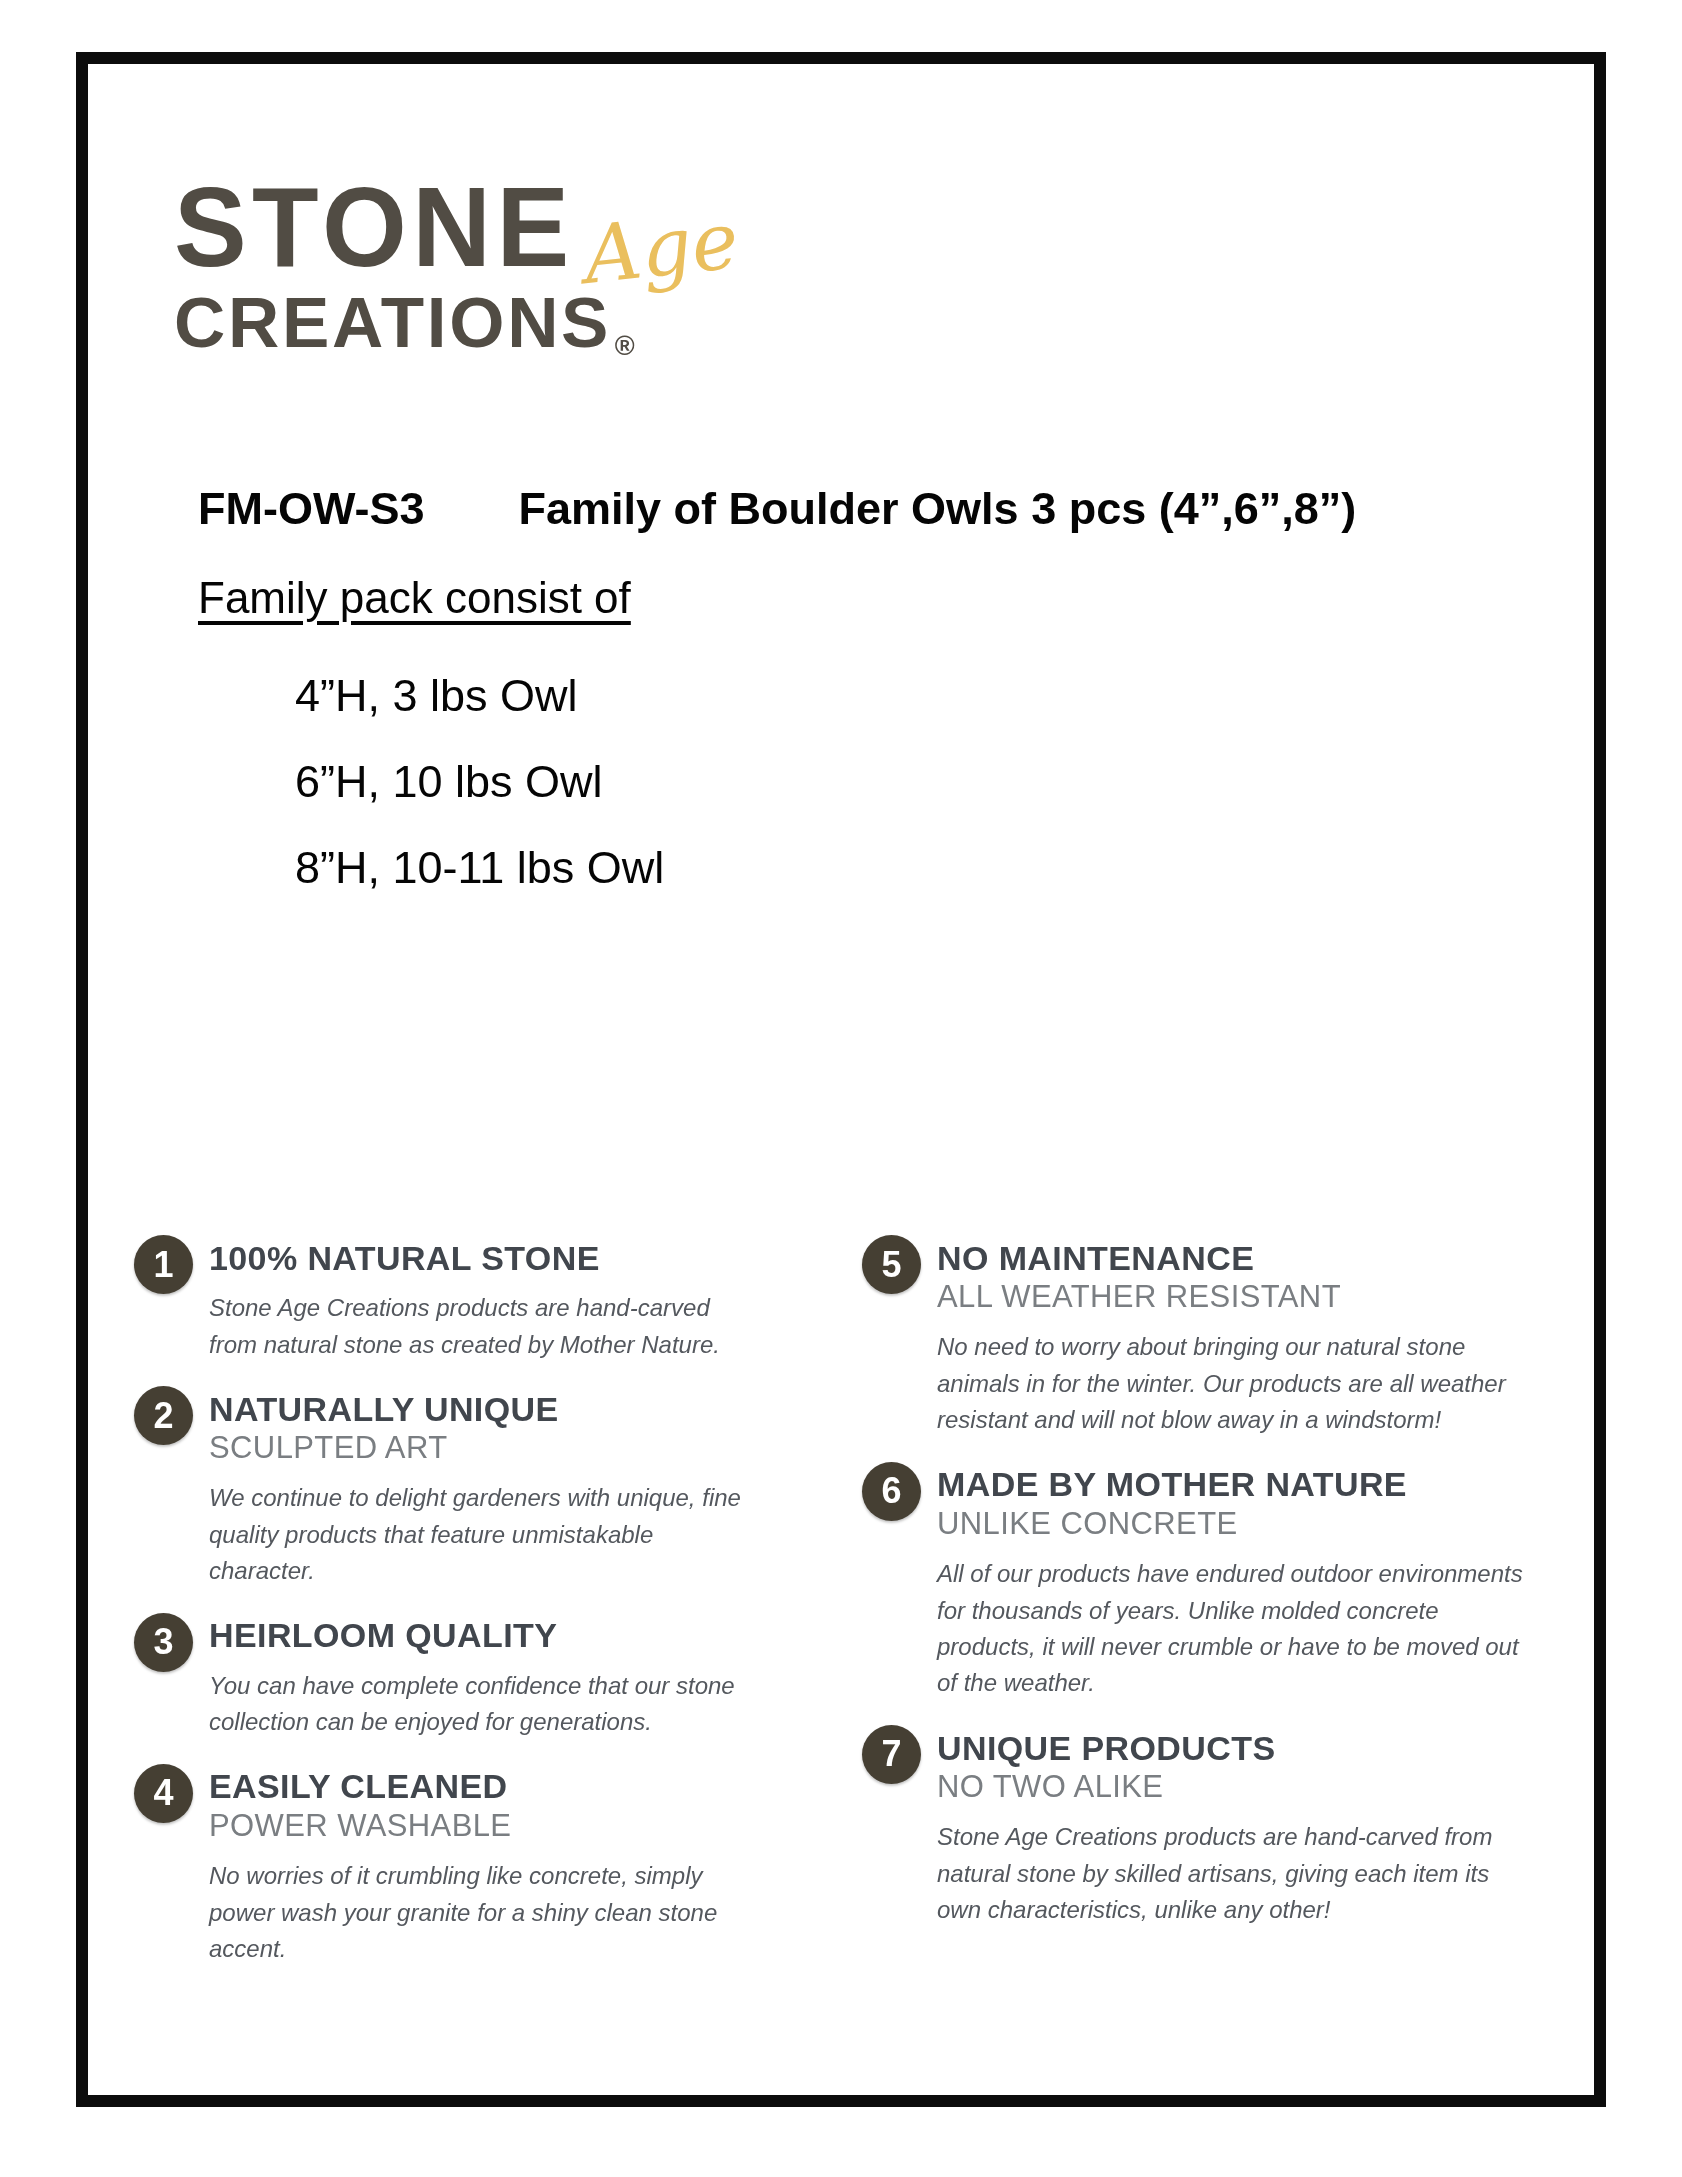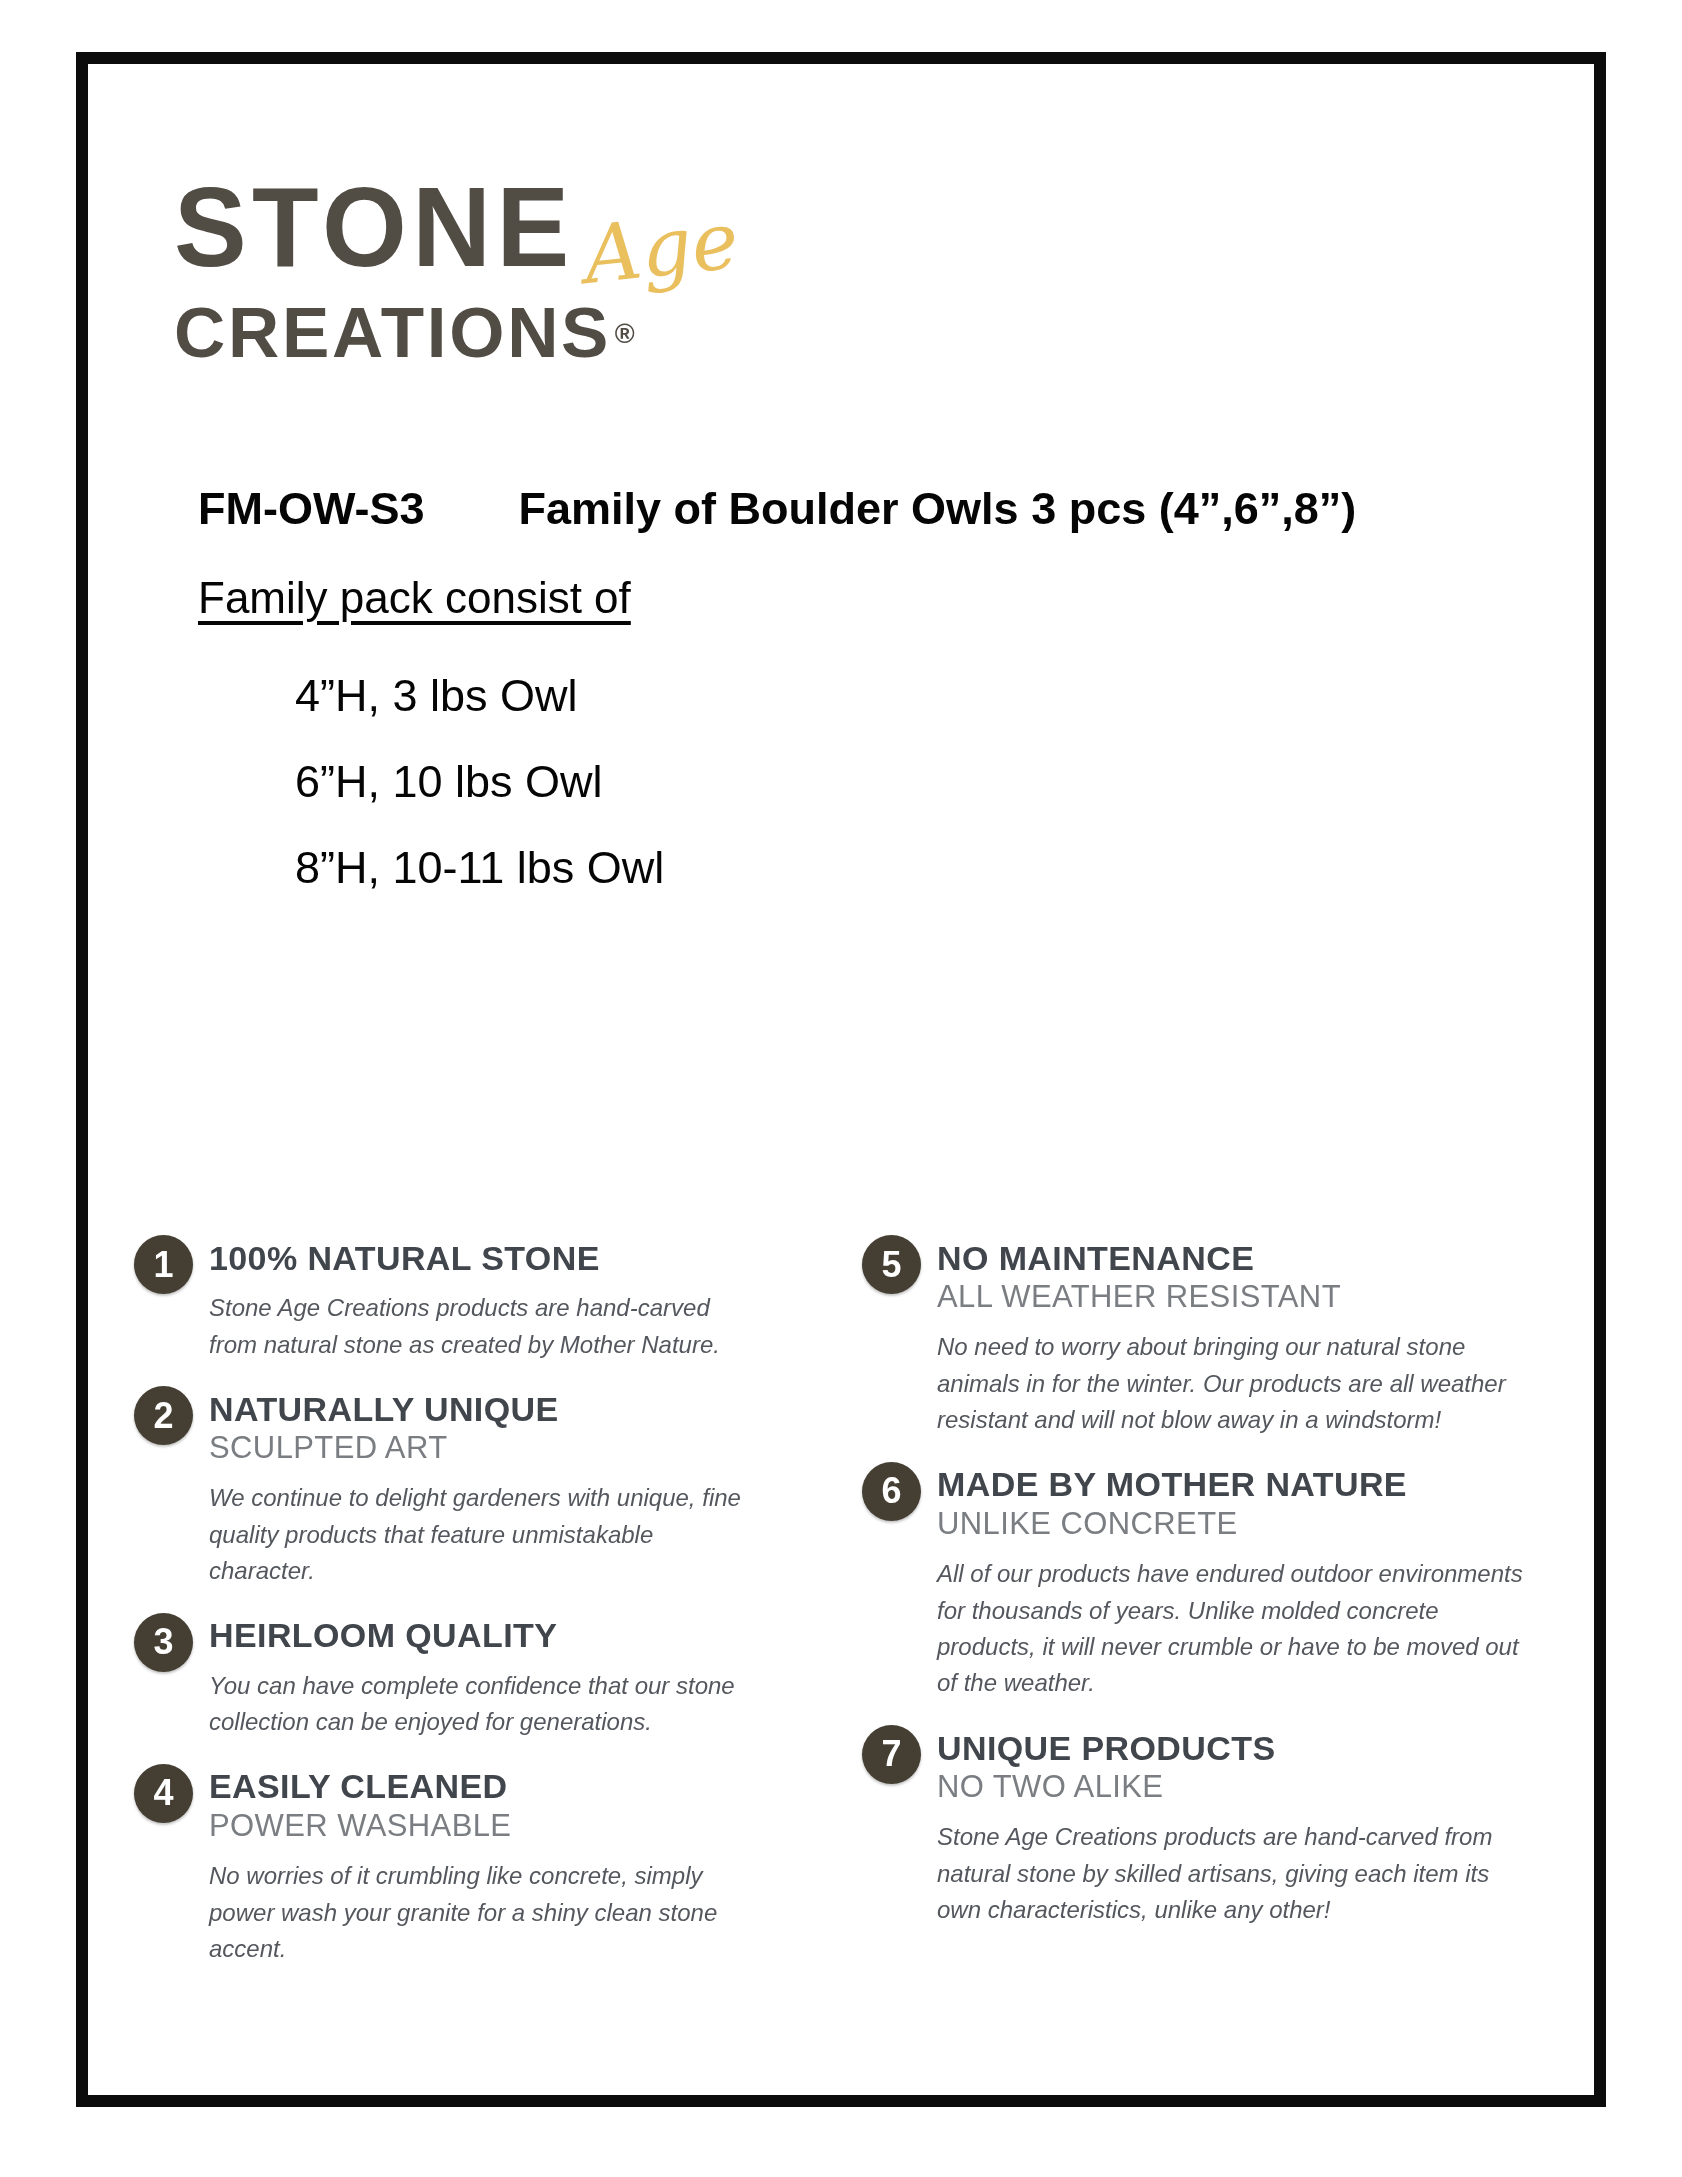--- a/index.html
+++ b/index.html
@@ -43,23 +43,23 @@
     font-family: "DejaVu Serif", serif;
     font-style: italic;
     font-size: 79px;
     color: #eabf5e;
     position: relative;
     top: 39px;
     margin-left: 9px;
     transform: rotate(-6deg);
   }
   .logo-row2 {
-    margin-top: 18px;
-    display: flex;
-    align-items: center;
+    margin-top: 8px;
+    display: flex;
+    align-items: flex-end;
   }
   .logo-creations {
     font-size: 71px;
     font-weight: 900;
     letter-spacing: 2.7px;
   }
   .logo-reg {
     font-size: 27px;
     font-weight: 700;
     margin-left: 3.6px;

